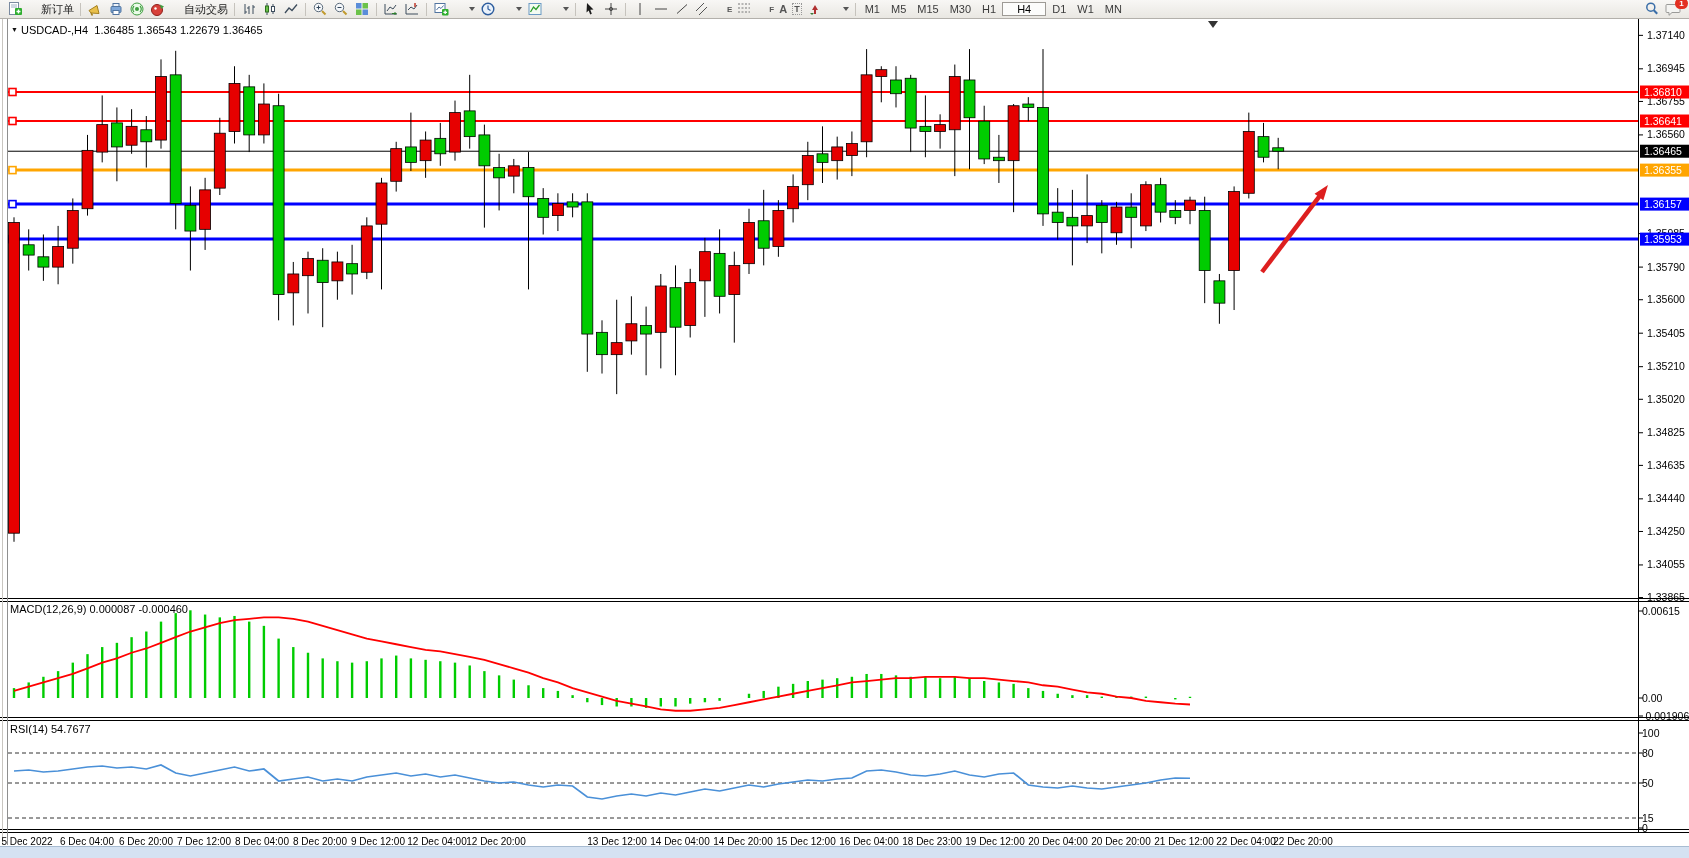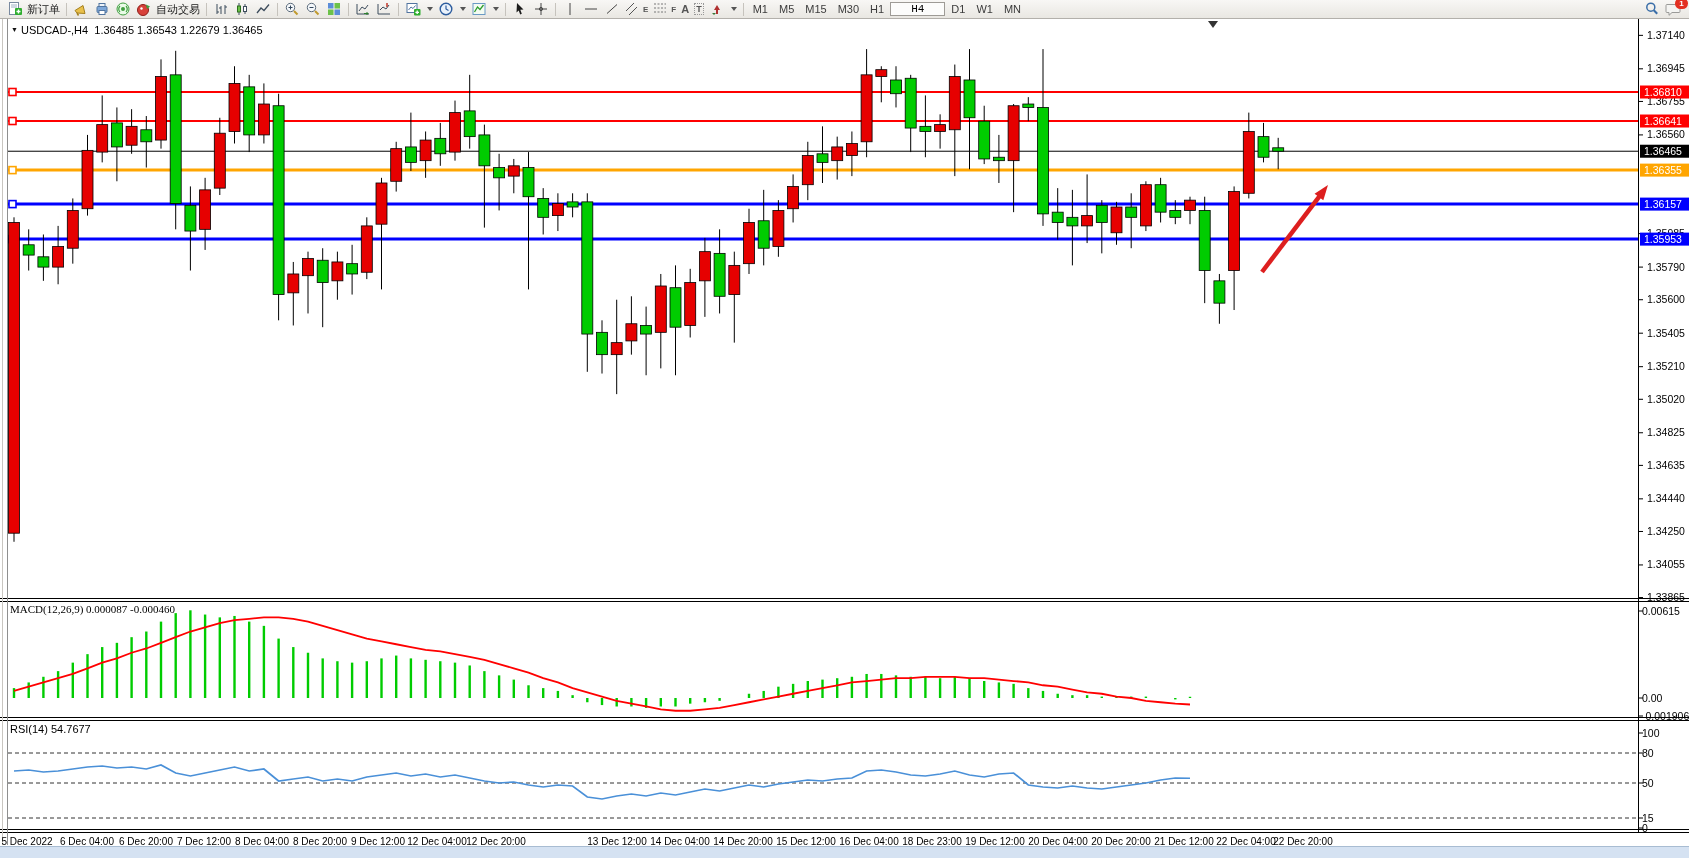--- a/index.html
+++ b/index.html
@@ -3,40 +3,40 @@
 <meta charset="utf-8">
 <style>
   html,body{margin:0;padding:0;background:#fff;}
   .app{position:relative;width:1689px;height:858px;background:#fff;overflow:hidden;
        font-family:"Liberation Sans",sans-serif;}
   #chart{position:absolute;left:0;top:0;z-index:1;}
   
   .toolbar{position:absolute;left:0;top:0;width:1689px;height:19px;box-sizing:border-box;
     display:flex;align-items:center;gap:1px;padding:1px 5px;
     background:linear-gradient(#f8f7f5,#e9e7e2);border-bottom:1px solid #b3b0ab;z-index:10;}
-  .tb-btn{display:flex;align-items:center;gap:4px;height:17px;padding:0 2px;margin:0;
+  .tb-btn{display:flex;align-items:center;gap:18px;height:17px;padding:0 2px;margin:0;
     background:none;border:none;font:11px "Liberation Sans",sans-serif;color:#1a1a1a;cursor:default;}
   .tb-btn svg{display:block}
   .tb-sep{width:1px;height:13px;background:#c6c3bd;margin:0 3px;flex:0 0 auto;}
   .caret{width:0;height:0;border-left:3px solid transparent;border-right:3px solid transparent;
     border-top:4px solid #555;margin-left:2px;}
   .tf{padding:1px 5px;font:11px "Liberation Sans",sans-serif;color:#3c3c3c;}
-  .tf.active{background:#fcfcfb;border:1px solid #9e9b96;padding:0 20px;color:#000;font-family:Liberation Mono, monospace;}
+  .tf.active{background:#fcfcfb;border:1px solid #9e9b96;padding:0 14px;color:#000;}
   .spacer{flex:1}
   .bubble-wrap{position:relative;}
   .badge{position:absolute;top:-3px;right:-4px;min-width:11px;height:11px;border-radius:6px;
     background:#e33022;color:#fff;font:bold 8px/11px "Liberation Sans",sans-serif;text-align:center;padding:0 1px;}
   .letter{font:bold 11px "Liberation Sans",sans-serif;color:#555;}
   .letter.small{font-size:8px;vertical-align:-2px;}
   .boxT{border:1px dotted #999;padding:0 1px;font:bold 9px "Liberation Sans",sans-serif;color:#555;}
   
   .chart-title{position:absolute;left:11px;top:24px;z-index:5;font:11px "Liberation Sans",sans-serif;color:#000;}
   .chart-title .tri{font-size:7px;vertical-align:2px;margin-right:3px;color:#111;}
   .ind-label{position:absolute;left:10px;z-index:5;font:11px "Liberation Sans",sans-serif;color:#000;}
-  #macd-label{top:603px;font-family:Liberation Serif, serif;}
+  #macd-label{top:603px;}
   #rsi-label{top:723px;}
   .bottom-strip{position:absolute;left:0;bottom:0;width:1689px;height:11px;z-index:10;
     background:#d5e2f2;border-top:1px solid #a8bcd2;}
 </style>
 </head>
 <body>
 
 <div class="app">
 
   <div class="toolbar">

